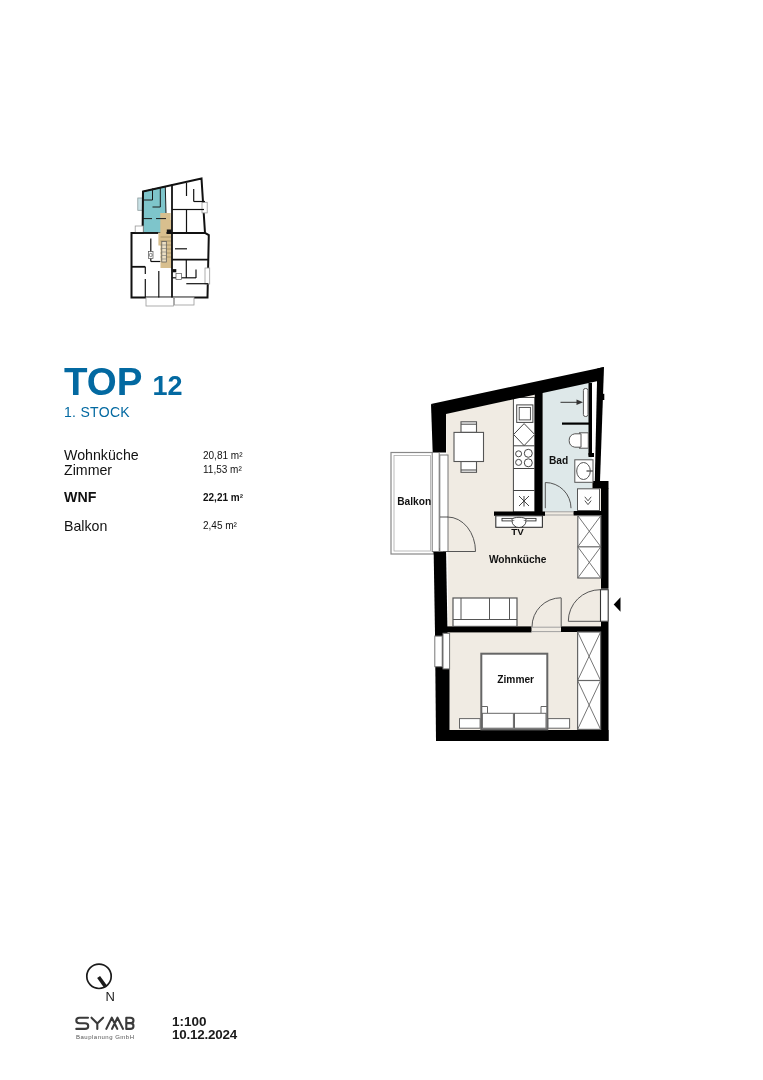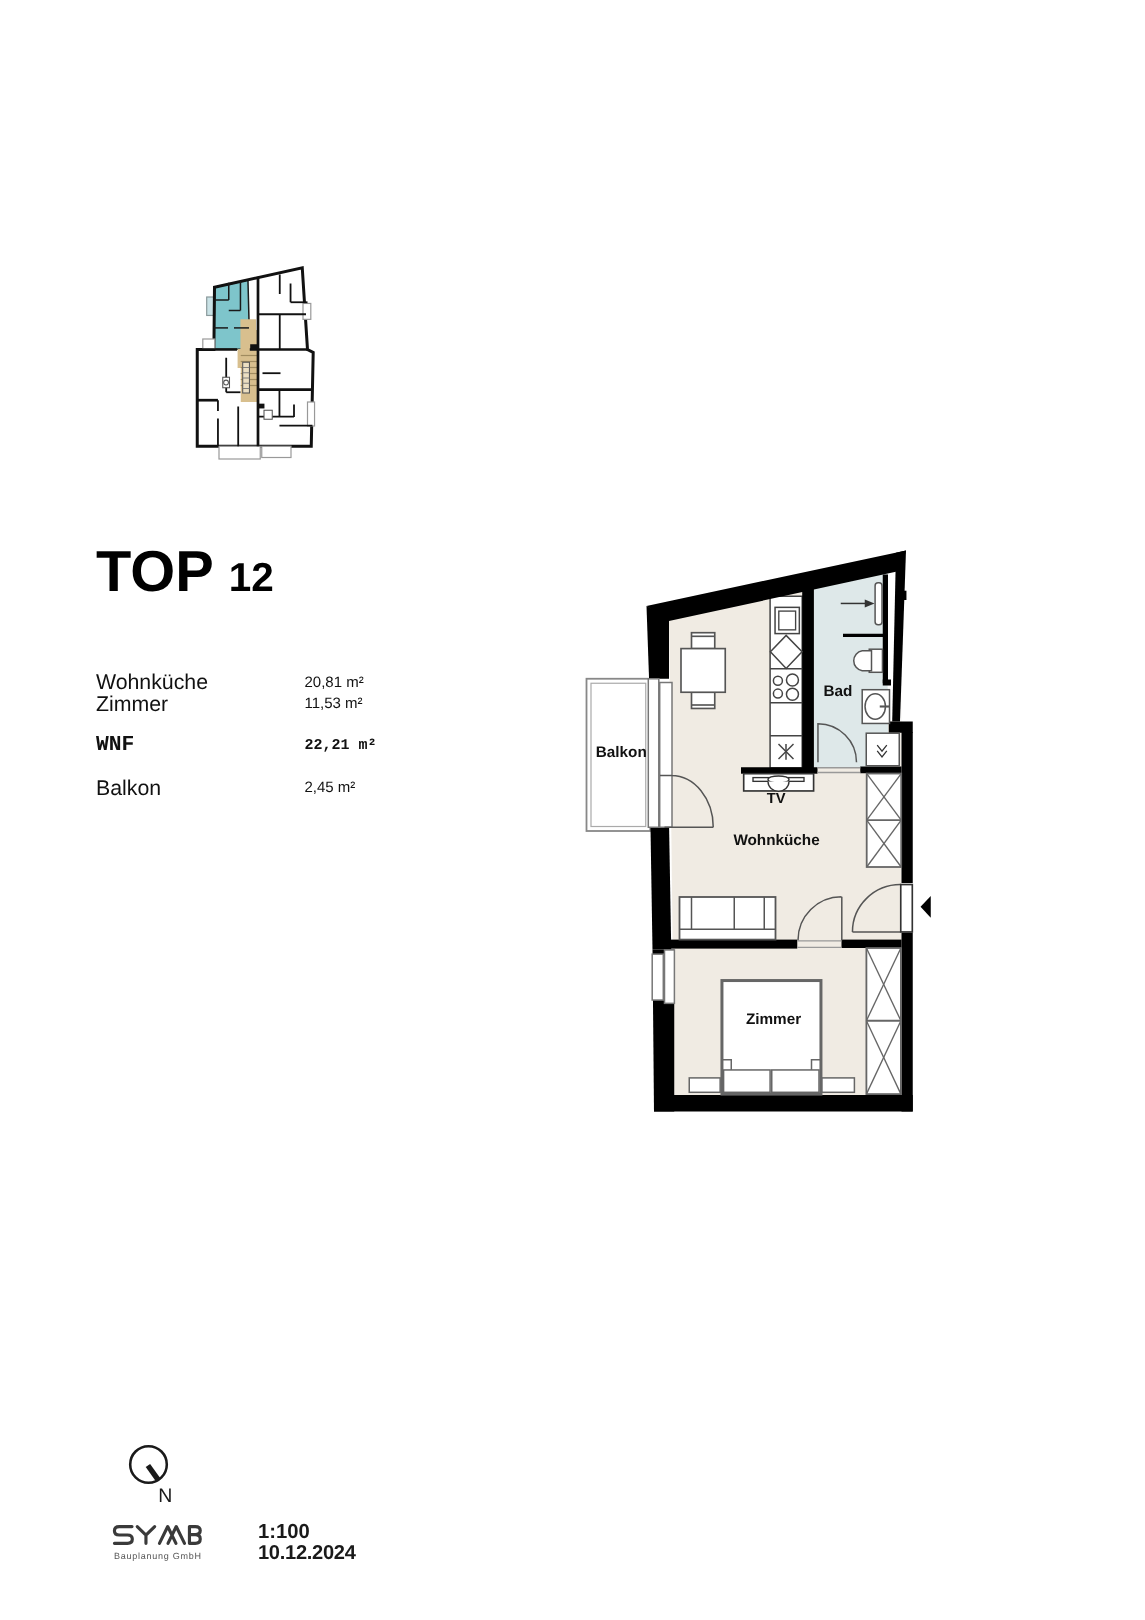--- a/index.html
+++ b/index.html
@@ -1,18 +1,18 @@
 <!DOCTYPE html>
 <html><head>
 <meta charset="utf-8">
 <style>
   html,body{margin:0;padding:0;background:#fff;}
   body{width:763px;height:1080px;position:relative;font-family:"Liberation Sans",sans-serif;overflow:hidden;-webkit-font-smoothing:antialiased;will-change:transform;}
   #plan{position:absolute;left:0;top:0;}
-  .tb{opacity:0.999;position:absolute;left:64px;top:363px;width:260px;color:#000000;}
+  .tb{opacity:0.999;position:absolute;left:64px;top:363px;width:260px;color:#0369a1;}
   .top{font-size:38.5px;font-weight:bold;letter-spacing:0px;line-height:1;}
   .top .n{font-size:27px;}
   .stock{font-size:14px;margin-top:2px;letter-spacing:0.3px;}
   .rooms{opacity:0.999;position:absolute;left:64px;top:448px;width:260px;font-size:14.2px;color:#111;}
   .row{position:relative;height:14.6px;line-height:14.6px;}
   .row .v{position:absolute;left:139px;top:0.5px;font-size:10px;}
   .bold{font-weight:bold;}
 </style>
 </head>
 <body>
@@ -314,25 +314,26 @@
 
   <text x="172" y="1025.6" font-size="13.5" font-weight="bold" fill="#1a1a1a">1:100</text>
 
   <text x="172" y="1039.4" font-size="13.4" font-weight="bold" fill="#1a1a1a" letter-spacing="-0.2">10.12.2024</text>
 </svg>
 
 <div class="tb">
 
   <div class="top">TOP <span class="n">12</span></div>
 
+  <div class="stock">1. STOCK</div>
 </div>
 
 <div class="rooms">
 
   <div class="row">Wohnküche<span class="v">20,81 m²</span></div>
 
   <div class="row">Zimmer<span class="v">11,53 m²</span></div>
 
 
-  <div class="row bold" style="margin-top:13px;font-family:Liberation Mono, monospace;">WNF<span class="v">22,21 m²</span></div>
+  <div class="row bold" style="margin-top:13px;">WNF<span class="v">22,21 m²</span></div>
 
   <div class="row" style="margin-top:14px;">Balkon<span class="v">2,45 m²</span></div>
 </div>
 
 </body></html>

